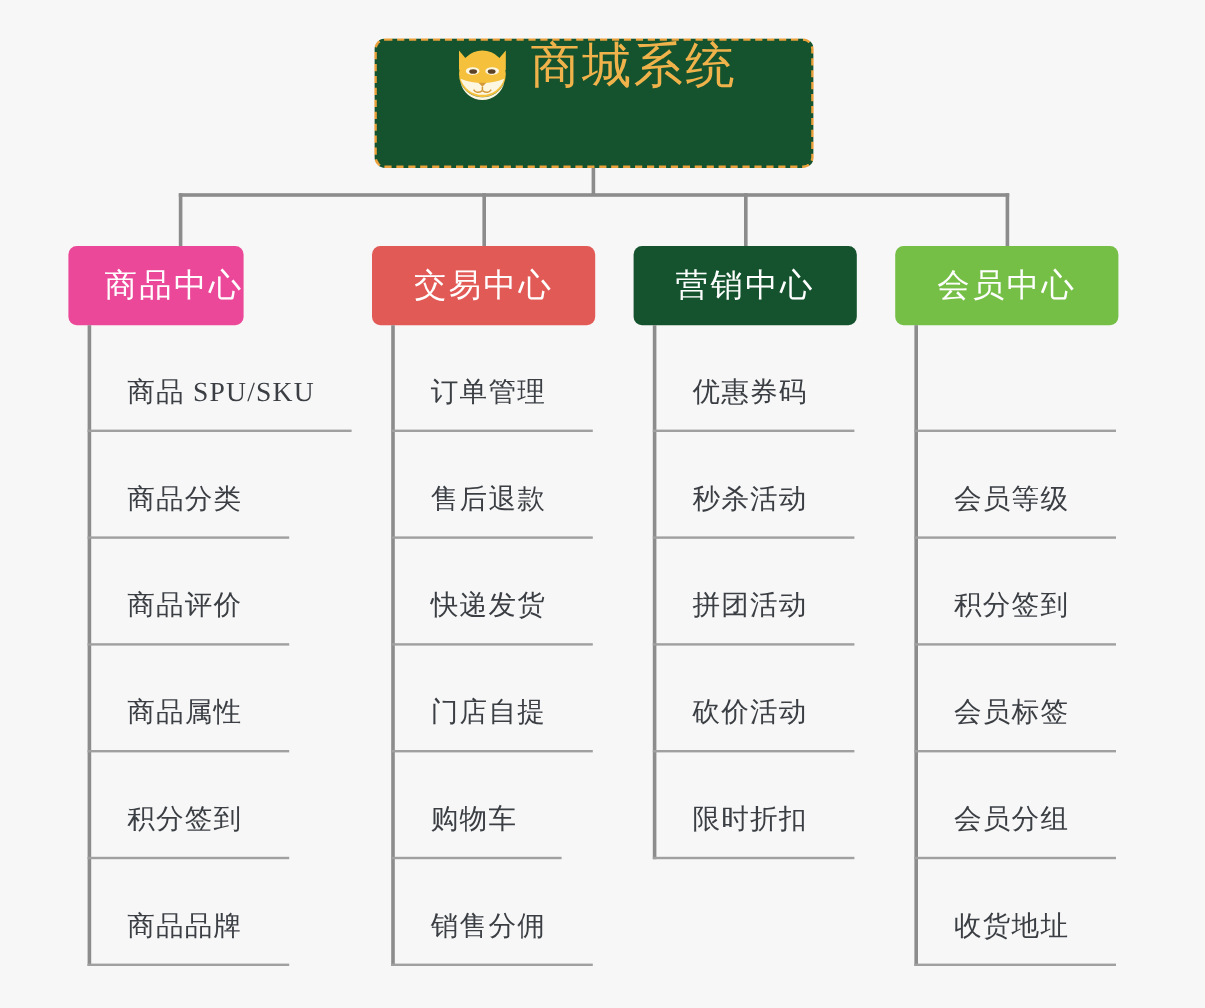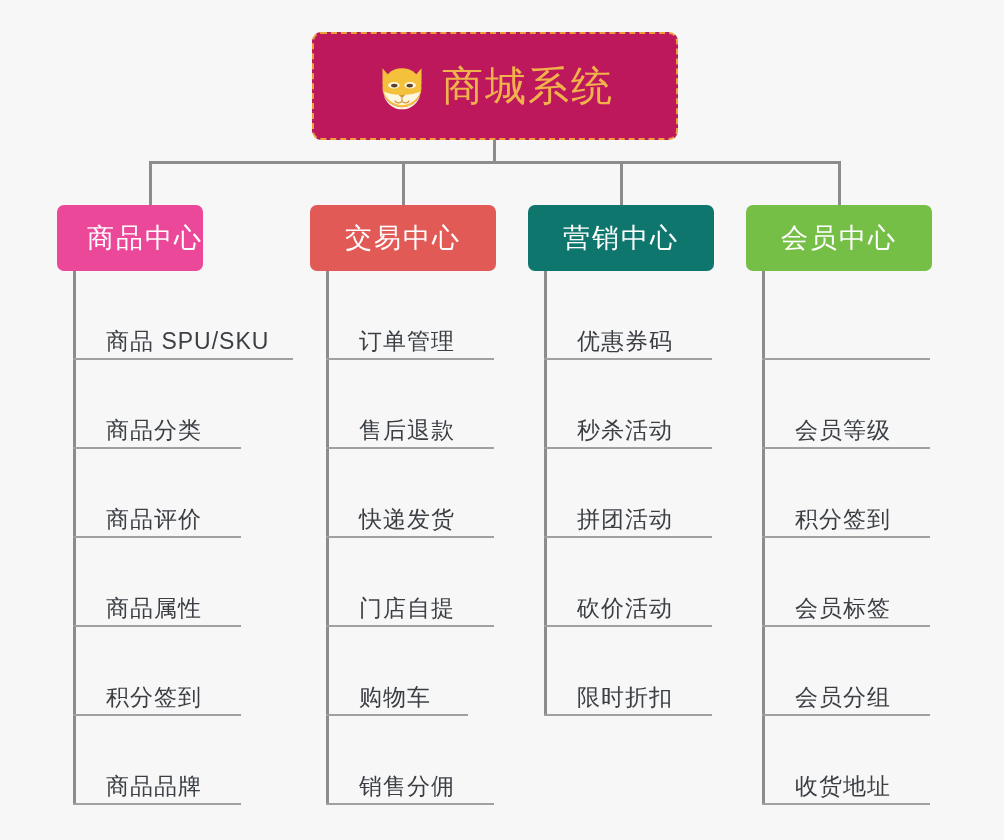--- a/index.html
+++ b/index.html
@@ -21,25 +21,24 @@
   }
 
   
   .root-node {
     position: absolute;
     left: 312px;
     top: 32px;
     width: 366px;
     height: 108px;
     box-sizing: border-box;
-    background: #be185d;
+    background: #14532d;
     border: 2px dashed #eaa13c;
     border-radius: 9px;
     display: flex;
-    align-items: center;
     justify-content: center;
     gap: 14px;
   }
   .root-icon {
     width: 52px;
     height: 52px;
     flex: 0 0 auto;
     display: block;
   }
   .root-title {
@@ -96,22 +95,23 @@
     padding-left: 49px;
   }
   .leaf-label {
     display: inline-block;
     font-size: 23px;
     line-height: 1.15;
     color: #3b3f44;
     letter-spacing: 1px;
     white-space: nowrap;
     padding-right: 18px;
-    padding-bottom: 6px;
+    padding-bottom: 20px;
     box-shadow: none;
+    font-family: Liberation Serif, serif;
   }
   .leaf-underline {
     position: absolute;
     left: 16px;
     bottom: 0;
     height: 2px;
     background: #a0a0a0;
   }
 </style>
 </head>
@@ -207,21 +207,21 @@
         <span class="leaf-underline" style="width:142px;"></span>
       </div>
       <div class="leaf">
         <span class="leaf-label">销售分佣</span>
         <span class="leaf-underline" style="width:168px;"></span>
       </div>
     </div>
   </div>
 
   <div class="column" style="left:528px; width:250px;">
-    <div class="cat-box" style="width:186px; background:#0f766e;justify-content:center;">
+    <div class="cat-box" style="width:186px; background:#14532d;justify-content:center;">
       <span>营销中心</span>
     </div>
     <div class="leaf-wrap">
       <div class="spine"></div>
 
       <div class="leaf">
         <span class="leaf-label">优惠券码</span>
         <span class="leaf-underline" style="width:168px;"></span>
       </div>
       <div class="leaf">

